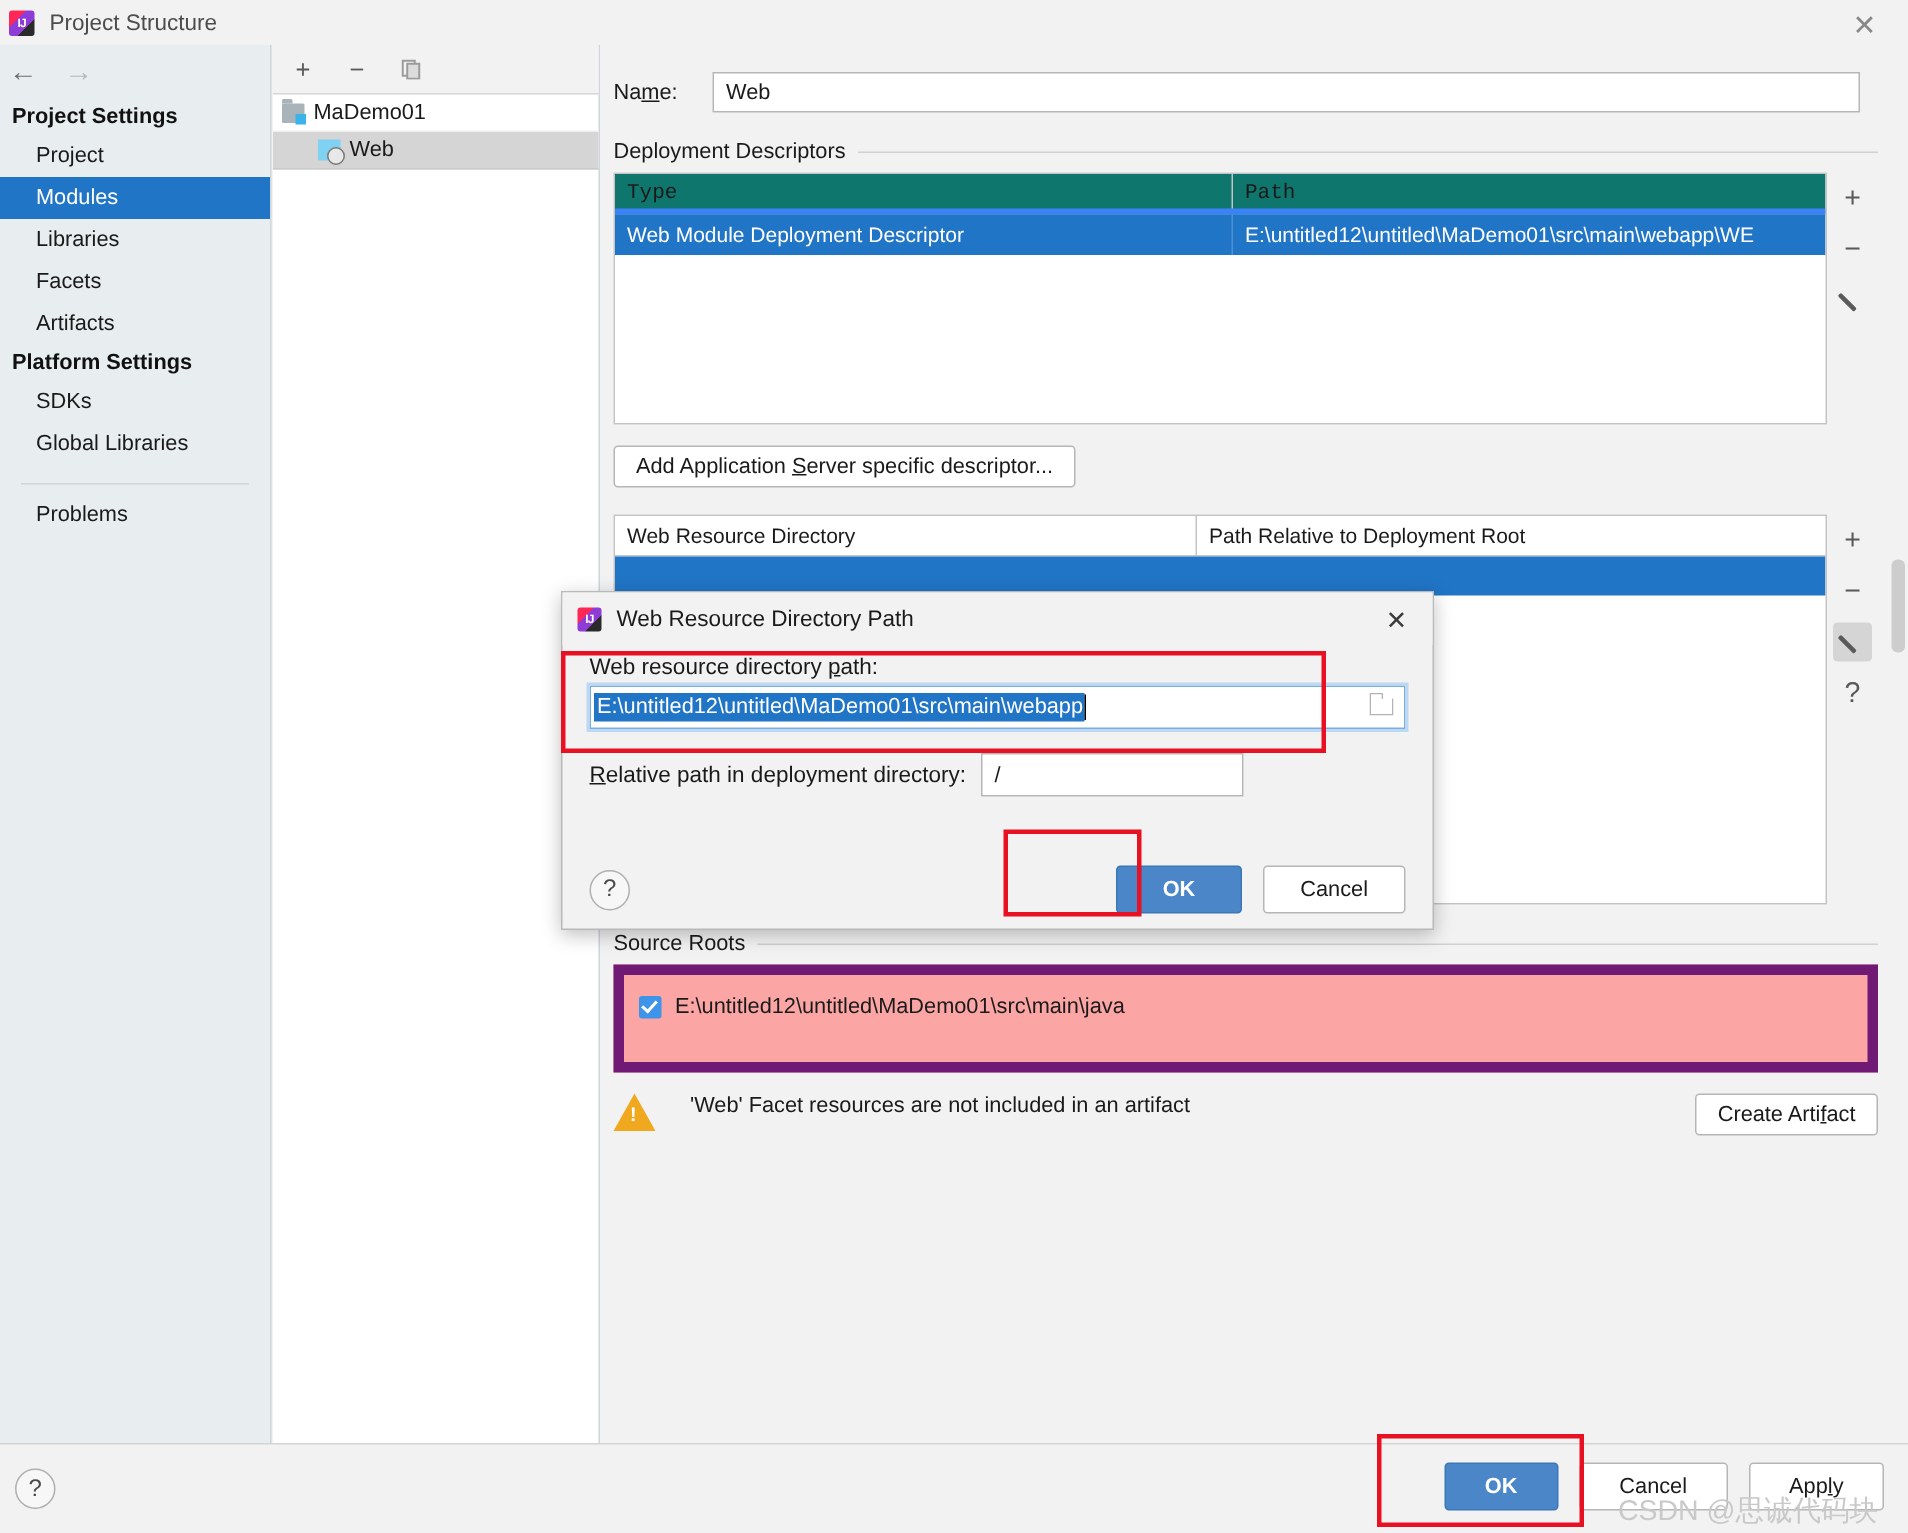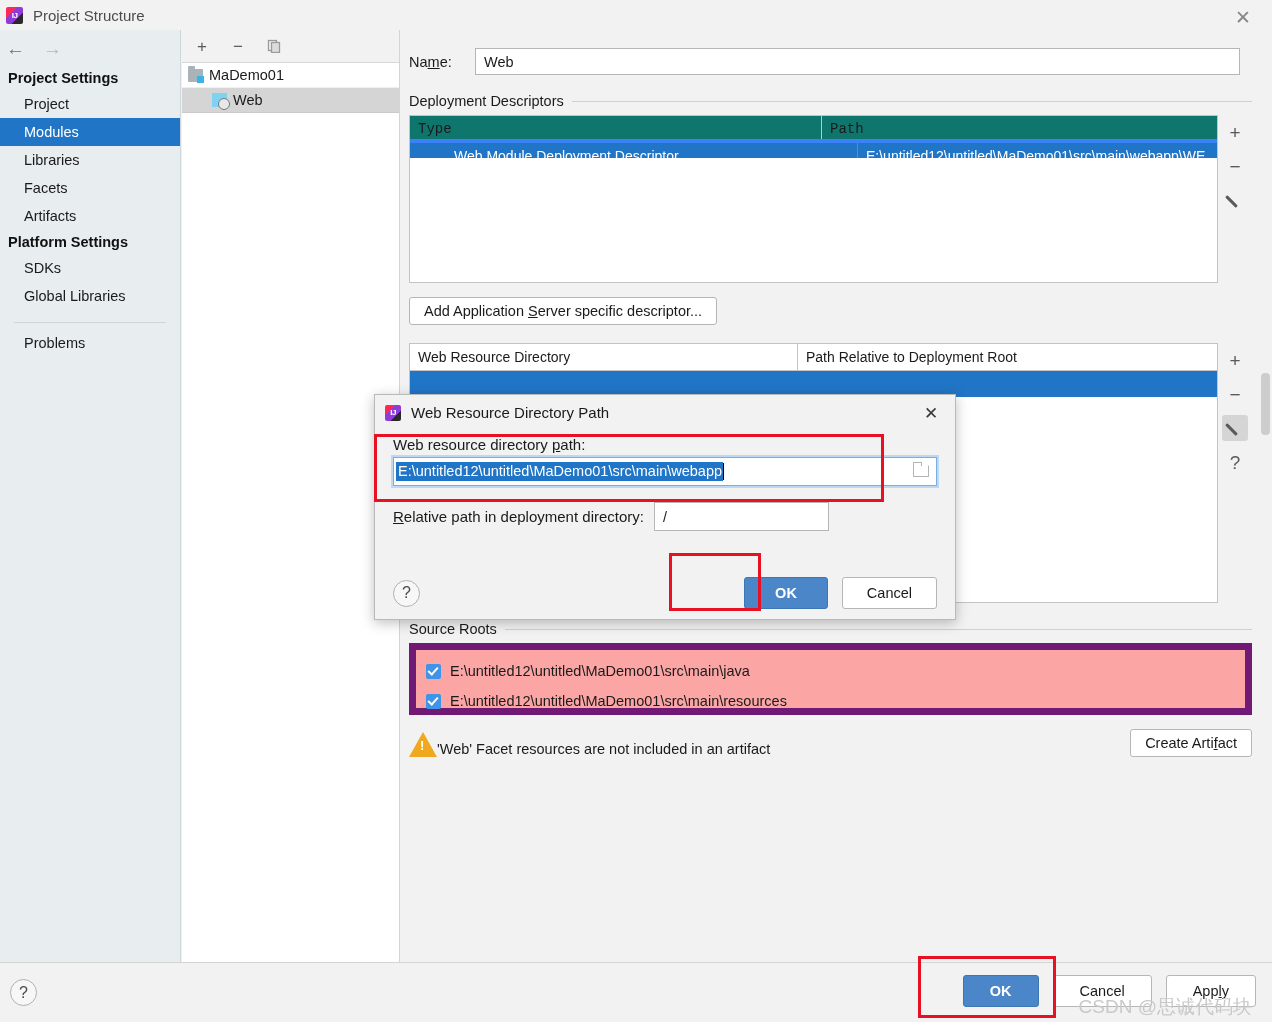--- a/index.html
+++ b/index.html
@@ -206,24 +206,23 @@
     font-family: Liberation Mono, monospace;
   }
   .grid-head div {
     padding: 5px 8px;
     font-size: 14px;
   }
   .gh-type { width: 412px; border-right: 1px solid #c4c4c4; }
   .gh-path { flex: 1; }
   .grid-row {
     display: flex;
-    height: 15px;
+    height: 27px;
     background: #2175c6;
     color: #fff;
-    padding-left: 36px;
   }
   .grid-row div {
     padding: 5px 8px;
     font-size: 14px;
     white-space: nowrap;
     overflow: hidden;
   }
   .gr-type { width: 412px; border-right: 1px solid #4b92d3; }
   .gr-path { flex: 1; }
 
@@ -314,23 +313,23 @@
   }
   .cbx::after {
     content: "";
     position: absolute; left: 4px; top: 1px;
     width: 4px; height: 8px;
     border: solid #fff; border-width: 0 2px 2px 0;
     transform: rotate(42deg);
   }
 
   .warn-row {
-    display: flex; align-items: flex-end;
+    display: flex; align-items: flex-start;
     margin: 14px 20px 0 8px;
-    gap: 0;
+    gap: 23px;
   }
   .warn-ic {
     width: 0; height: 0; flex: none;
     border-left: 14px solid transparent;
     border-right: 14px solid transparent;
     border-bottom: 25px solid #f0a81e;
     position: relative;
   }
   .warn-ic::after {
     content: "!";
@@ -594,24 +593,20 @@
     <div class="section-title">
       <span>Source Roots</span>
       <span class="rule"></span>
     </div>
 
     <div class="src-box">
       <div class="src-item">
         <span class="cbx"></span>
         <span>E:\untitled12\untitled\MaDemo01\src\main\java</span>
       </div>
-      <div class="src-item">
-        <span class="cbx"></span>
-        <span>E:\untitled12\untitled\MaDemo01\src\main\resources</span>
-      </div>
     </div>
 
     <div class="warn-row">
       <span class="warn-ic"></span>
       <span class="warn-text">'Web' Facet resources are not included in an artifact</span>
       <button class="btn"><span>Create Arti</span><span class="u">f</span><span>act</span></button>
     </div>
 
     <div class="scroll-thumb"></div>
   </div>

